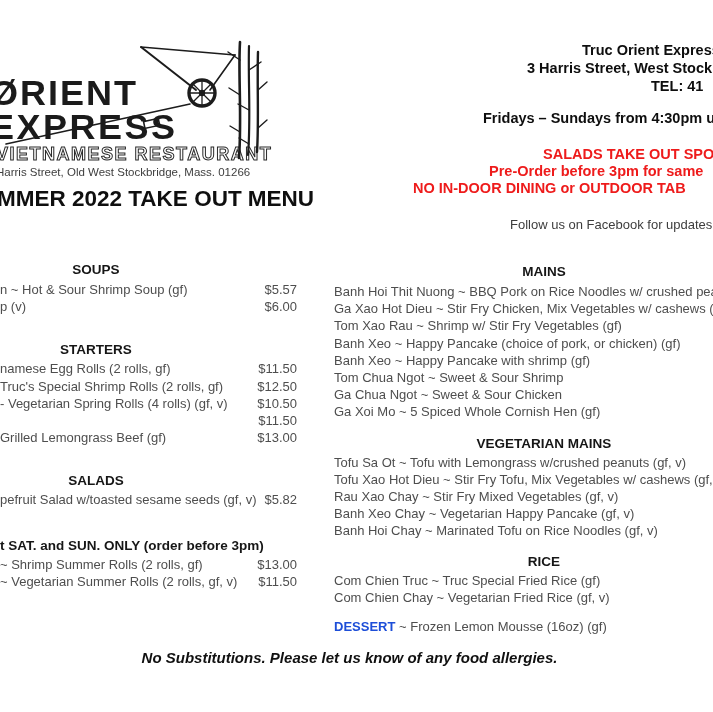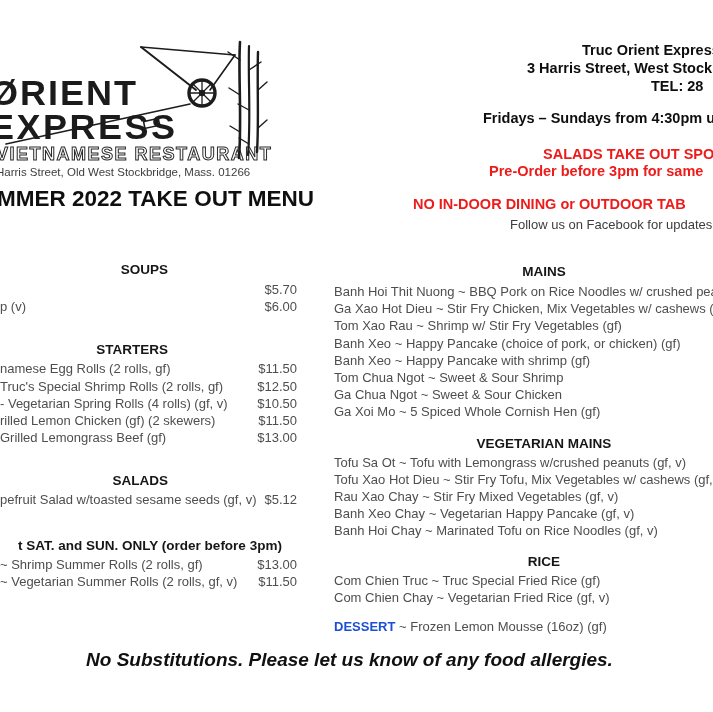--- a/index.html
+++ b/index.html
@@ -22,41 +22,41 @@
 
   
   .hdr-line{position:absolute;white-space:nowrap;font-weight:700;font-size:14.5px;color:#0e0e0e;}
   .hdr-red{color:#ee1b1b;}
   .hdr-social{position:absolute;white-space:nowrap;font-size:13px;color:#3d3d3d;font-weight:400;}
 
   
   .col-left{position:absolute;left:0;top:255px;width:300px;}
   .col-right{position:absolute;left:334px;top:255px;width:420px;}
 
-  .sec-hdr{width:168px;text-align:right;font-weight:700;font-size:13.5px;color:#161616;
-           line-height:17px;white-space:nowrap;}
-  .sec-hdr-wide{width:auto;text-align:center;font-weight:700;font-size:13.5px;color:#161616;
+  .sec-hdr{width:168px;text-align:center;font-weight:700;font-size:13.5px;color:#161616;
+           line-height:17px;white-space:nowrap;padding-left:12px;}
+  .sec-hdr-wide{width:auto;text-align:left;font-weight:700;font-size:13.5px;color:#161616;
            line-height:17px;white-space:nowrap;}
   .sec-hdr-right{width:100%;text-align:center;font-weight:700;font-size:13.5px;color:#161616;
            line-height:17px;white-space:nowrap;}
 
   .item-row{display:flex;width:300px;line-height:17.2px;font-size:13px;color:#4e4e4e;}
   .item-name{white-space:nowrap;}
   .item-price{margin-left:auto;padding-right:3px;white-space:nowrap;}
   .r-item{line-height:17.2px;font-size:13px;color:#4e4e4e;white-space:nowrap;}
 
   .mt6{margin-top:6px}.mb3{margin-bottom:3px}.mb2{margin-bottom:2px}
   .mt15{margin-top:26px}.mt28{margin-top:28px}.mt8{margin-top:8px}
   .mt14{margin-top:14px}.mt13{margin-top:13px}
 
   .dessert-row{margin-top:12px;font-size:13px;color:#4e4e4e;white-space:nowrap;line-height:17px;}
   .dessert-label{font-weight:700;color:#1d4ed8;}
 
   .footer-note{position:absolute;left:0;top:649px;width:699px;text-align:center;
-               font-size:19px;font-weight:700;font-style:italic;color:#101010;}
+               font-size:15px;font-weight:700;font-style:italic;color:#101010;}
 </style>
 </head>
 <body>
 
 <div class="page">
 
   <div class="logo">
     <svg class="logo-art" width="150" height="125" viewBox="0 0 150 125" style="overflow:visible">
       <g stroke="#1c1c1c" fill="none" stroke-linecap="round">
 
@@ -96,63 +96,63 @@
       <div class="logo-line2">EXPRESS</div>
       <div class="logo-line3">VIETNAMESE RESTAURANT</div>
       <div class="logo-address">Harris Street, Old West Stockbridge, Mass. 01266</div>
     </div>
   </div>
 
   <div class="takeout-title">MMER 2022 TAKE OUT MENU</div>
 
   <div class="hdr-line" style="left:582px;top:42px;">Truc Orient Express</div>
   <div class="hdr-line" style="left:479px;top:60px;margin-left:48px;">3 Harris Street, West Stockbridge,</div>
-  <div class="hdr-line" style="left:651px;top:78px;">TEL: 28</div>
+  <div class="hdr-line" style="left:651px;top:78px;">TEL: 41</div>
   <div class="hdr-line" style="left:483px;top:110px;">Fridays – Sundays from 4:30pm u</div>
   <div class="hdr-line hdr-red" style="left:543px;top:146px;">SALADS TAKE OUT SPO</div>
   <div class="hdr-line hdr-red" style="left:489px;top:163px;text-align:center;">Pre-Order before 3pm for same</div>
-  <div class="hdr-line hdr-red" style="left:413px;top:196px;">NO IN-DOOR DINING or OUTDOOR TAB</div>
+  <div class="hdr-line hdr-red" style="left:413px;top:180px;">NO IN-DOOR DINING or OUTDOOR TAB</div>
   <div class="hdr-social" style="left:510px;top:217px;">Follow us on Facebook for updates @</div>
 
   <div class="col-left">
     <div class="sec-hdr mt6 mb3">SOUPS</div>
     <div class="item-row">
-      <span class="item-price">$5.70</span>
+      <span class="item-name">n ~ Hot &amp; Sour Shrimp Soup (gf)</span>
+      <span class="item-price">$5.57</span>
     </div>
     <div class="item-row">
       <span class="item-name">p (v)</span>
       <span class="item-price">$6.00</span>
     </div>
 
     <div class="sec-hdr mt15 mb2">STARTERS</div>
     <div class="item-row">
       <span class="item-name">namese Egg Rolls (2 rolls, gf)</span>
       <span class="item-price">$11.50</span>
     </div>
     <div class="item-row">
       <span class="item-name">Truc's Special Shrimp Rolls (2 rolls, gf)</span>
       <span class="item-price">$12.50</span>
     </div>
     <div class="item-row">
       <span class="item-name">- Vegetarian Spring Rolls (4 rolls) (gf, v)</span>
       <span class="item-price">$10.50</span>
     </div>
     <div class="item-row">
-      <span class="item-name">rilled Lemon Chicken (gf) (2 skewers)</span>
       <span class="item-price">$11.50</span>
     </div>
     <div class="item-row">
       <span class="item-name">Grilled Lemongrass Beef (gf)</span>
       <span class="item-price">$13.00</span>
     </div>
 
     <div class="sec-hdr mt15 mb2">SALADS</div>
     <div class="item-row">
       <span class="item-name">pefruit Salad w/toasted sesame seeds (gf, v)</span>
-      <span class="item-price">$5.12</span>
+      <span class="item-price">$5.82</span>
     </div>
 
     <div class="sec-hdr-wide mt28 mb2">t SAT. and SUN. ONLY (order before 3pm)</div>
     <div class="item-row">
       <span class="item-name">~ Shrimp Summer Rolls (2 rolls, gf)</span>
       <span class="item-price">$13.00</span>
     </div>
     <div class="item-row">
       <span class="item-name">~ Vegetarian Summer Rolls (2 rolls, gf, v)</span>
       <span class="item-price">$11.50</span>

